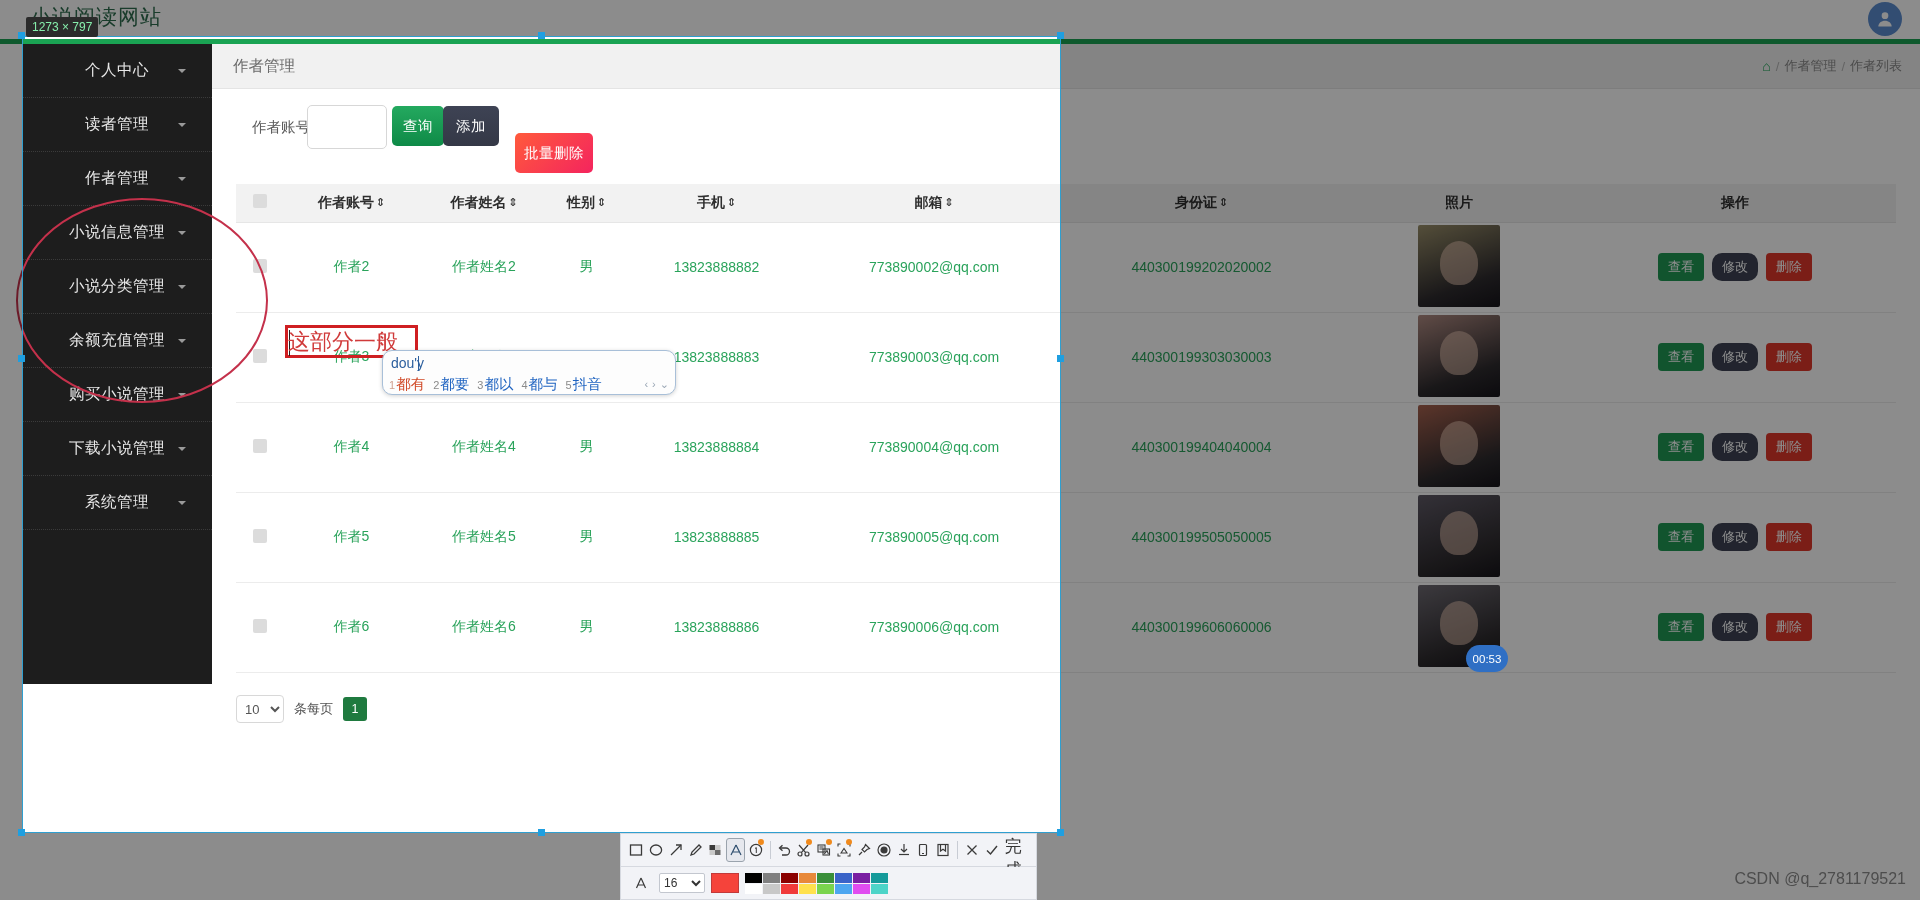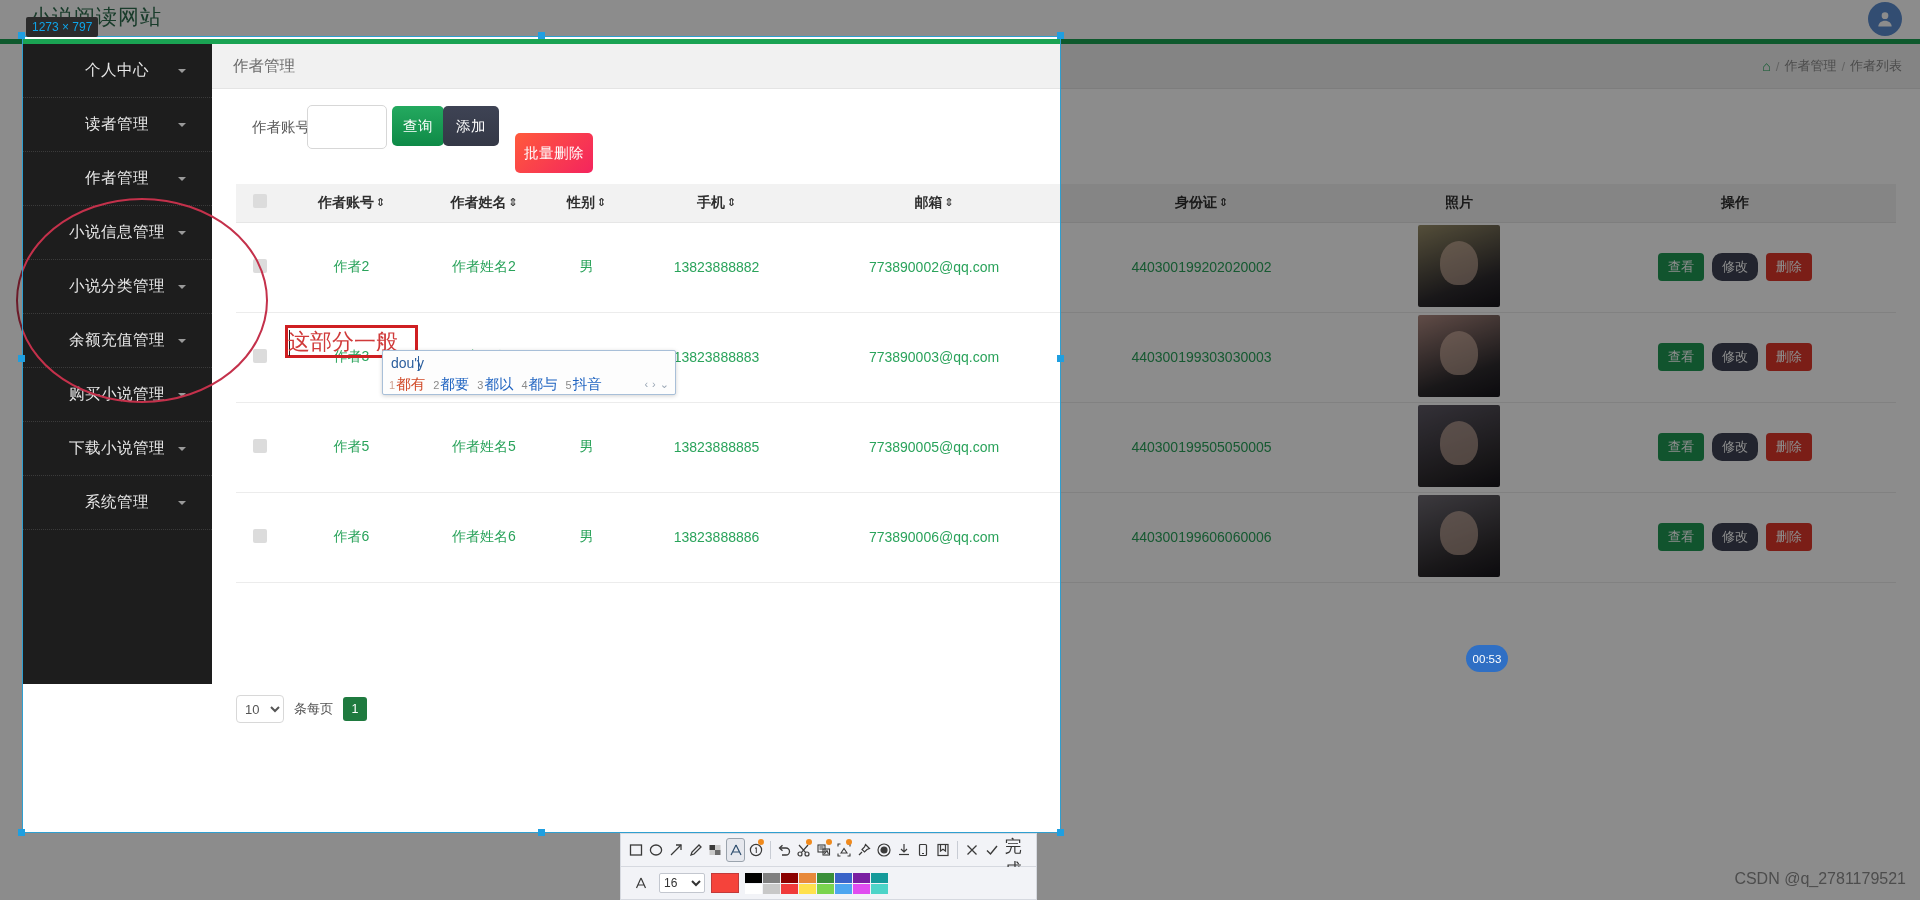--- a/index.html
+++ b/index.html
@@ -174,21 +174,21 @@
     position: absolute; left: 22px; top: 36px; width: 1039px; height: 797px;
     border: 1px solid #2f9fd0; pointer-events: none;
   }
   .handle {
     position: absolute; width: 7px; height: 7px; background: #1f9fe0;
     pointer-events: none;
   }
 
   .size-badge {
     position: absolute; left: 26px; top: 17px;
-    background: #2b2b2b; color: #0ea5e9; font-size: 12px;
+    background: #2b2b2b; color: #86efac; font-size: 12px;
     padding: 3px 6px; border-radius: 2px; white-space: nowrap;
   }
 
   
   .ann-ellipse {
     position: absolute; left: 16px; top: 198px;
     width: 252px; height: 205px;
     border: 2px solid #c4314b; border-radius: 50%;
     pointer-events: none;
   }
@@ -206,21 +206,21 @@
   .ann-caret {
     position: absolute; left: 289px; top: 330px; width: 1px; height: 26px;
     background: #222;
   }
 
   
   .ime {
     position: absolute; left: 382px; top: 350px;
     width: 294px; height: 45px;
     background: #fdfdfd; border: 1px solid #a8bfd8;
-    border-radius: 2px; box-shadow: 0 1px 4px rgba(0,0,0,.18);
+    border-radius: 10px; box-shadow: 0 1px 4px rgba(0,0,0,.18);
   }
   .ime .typed {
     position: absolute; left: 8px; top: 4px;
     font-size: 14px; color: #2c5f9e;
   }
   .ime .caret2 {
     position: absolute; left: 35px; top: 5px; width: 1px; height: 15px; background: #2c5f9e;
   }
   .ime .cands {
     position: absolute; left: 6px; top: 24px; right: 6px;
@@ -405,20 +405,31 @@
               <td>作者姓名3</td>
               <td>男</td>
               <td>13823888883</td>
               <td>773890003@qq.com</td>
               <td>440300199303030003</td>
               <td><span class="photo"><span class="ph-img" style="background:linear-gradient(160deg,#b08b82 0%, #2e2b2e 70%, #16141a 100%)"></span><span style="position:absolute;left:22px;top:16px;width:38px;height:44px;border-radius:50% 50% 45% 45%;background:rgba(235,200,180,.55)"></span></span></td>
               <td><span class="op-btn op-view">查看</span><span class="op-btn op-edit">修改</span><span class="op-btn op-del">删除</span></td>
             </tr>
             <tr>
               <td><span class="chk"></span></td>
+              <td>作者4</td>
+              <td>作者姓名4</td>
+              <td>男</td>
+              <td>13823888884</td>
+              <td>773890004@qq.com</td>
+              <td>440300199404040004</td>
+              <td><span class="photo"><span class="ph-img" style="background:linear-gradient(160deg,#a8624e 0%, #2e2b2e 70%, #16141a 100%)"></span><span style="position:absolute;left:22px;top:16px;width:38px;height:44px;border-radius:50% 50% 45% 45%;background:rgba(235,200,180,.55)"></span></span></td>
+              <td><span class="op-btn op-view">查看</span><span class="op-btn op-edit">修改</span><span class="op-btn op-del">删除</span></td>
+            </tr>
+            <tr>
+              <td><span class="chk"></span></td>
               <td>作者5</td>
               <td>作者姓名5</td>
               <td>男</td>
               <td>13823888885</td>
               <td>773890005@qq.com</td>
               <td>440300199505050005</td>
               <td><span class="photo"><span class="ph-img" style="background:linear-gradient(160deg,#5f5a66 0%, #2e2b2e 70%, #16141a 100%)"></span><span style="position:absolute;left:22px;top:16px;width:38px;height:44px;border-radius:50% 50% 45% 45%;background:rgba(235,200,180,.55)"></span></span></td>
               <td><span class="op-btn op-view">查看</span><span class="op-btn op-edit">修改</span><span class="op-btn op-del">删除</span></td>
             </tr>
             <tr>

